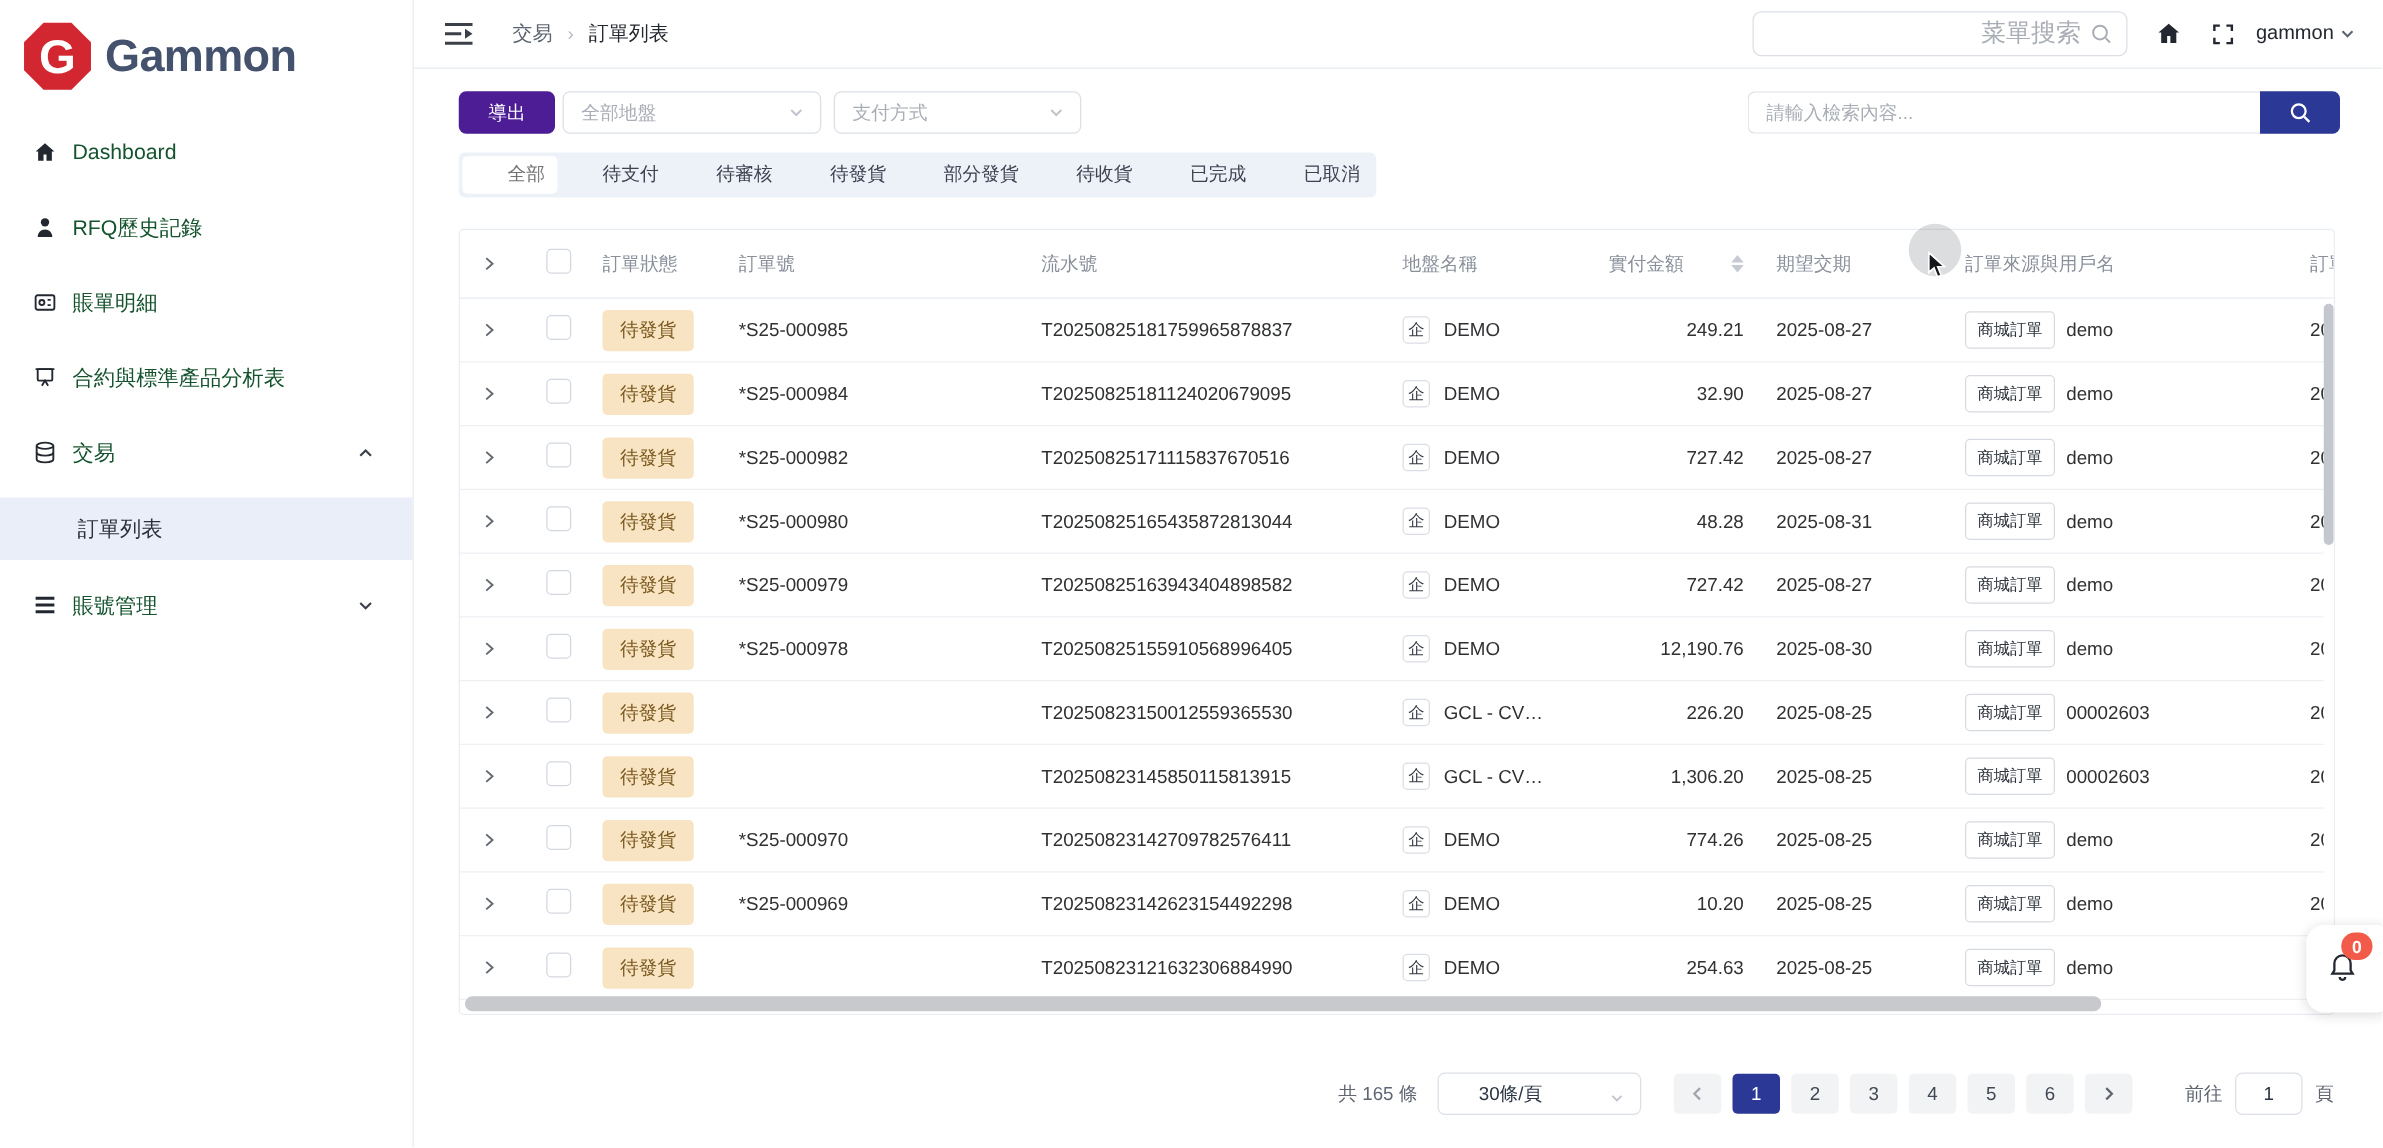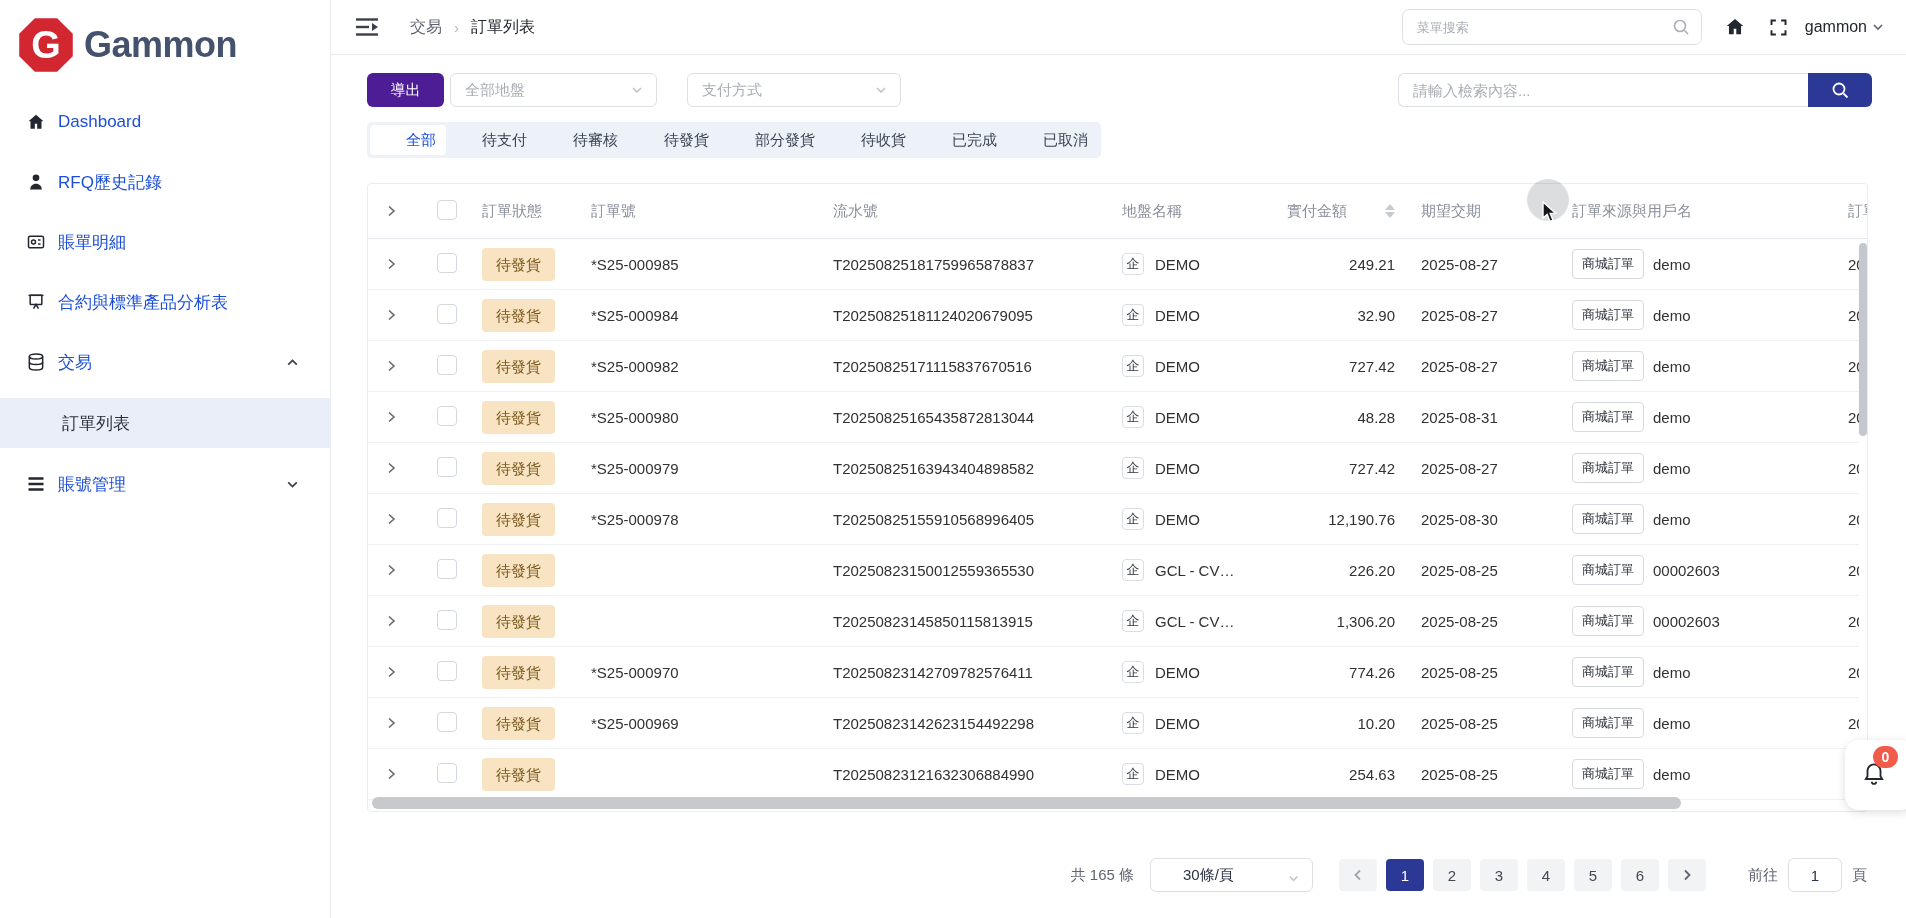--- a/index.html
+++ b/index.html
@@ -4,56 +4,56 @@
 <style>
 * { margin:0; padding:0; box-sizing:border-box; }
 html,body { width:1906px; height:918px; }
 body { font-family:"Liberation Sans","DejaVu Sans",sans-serif; background:#fff; color:#303133; overflow:hidden; display:flex; position:relative; }
 svg { display:block; }
 
 .sidebar { width:331px; height:100%; border-right:1px solid #e8ebef; flex:none; background:#fff; }
 .logo { display:flex; align-items:center; gap:9px; padding:14px 0 0 17px; height:76px; }
 .logo-text { font-size:36px; font-weight:bold; color:#45526d; letter-spacing:-0.5px; }
 nav { margin-top:16px; }
-.nav-item { height:60px; display:flex; align-items:center; padding:0 30px 0 26px; gap:12px; font-size:17px; color:#1d4ed8; cursor:pointer; }
+.nav-item { height:60px; display:flex; align-items:center; padding:0 30px 0 26px; gap:12px; font-size:17px; color:#14532d; cursor:pointer; }
 .nav-item .chev { margin-left:auto; }
 .nav-sub { height:62px; display:flex; cursor:pointer; }
 .nav-sub-inner { flex:1; margin:6px 0; display:flex; align-items:center; padding-left:62px; font-size:17px; color:#2b303a; }
 .nav-sub.selected .nav-sub-inner { background:#e9eef9; }
 
 .main { flex:1; position:relative; height:100%; min-width:0; }
 .topbar { height:55px; border-bottom:1px solid #e8ebef; display:flex; align-items:center; padding:0 21px 0 24px; }
 .crumb1 { margin-left:30px; font-size:16px; color:#5b6270; }
 .crumb-sep { margin:0 12px; color:#b4b9c2; font-size:15px; }
 .crumb2 { font-size:16px; color:#23272f; }
 .top-right { margin-left:auto; display:flex; align-items:center; }
 .menu-search { position:relative; width:300px; height:36px; }
-.menu-search input { width:100%; height:100%; border:1px solid #dcdfe6; border-radius:7px; padding:0 36px 0 14px; font-size:13px; color:#4d7c0f; outline:none; font-family:inherit; }
+.menu-search input { width:100%; height:100%; border:1px solid #dcdfe6; border-radius:7px; padding:0 36px 0 14px; font-size:20px; color:#4d7c0f; outline:none; font-family:inherit;text-align:right; }
 .menu-search input::placeholder { color:#a9adb5; }
 .menu-search .mag { position:absolute; right:12px; top:9px; }
 .tb-ico { margin-left:22px; cursor:pointer; }
 .user { margin-left:16px; font-size:16px; color:#23272f; display:flex; align-items:center; gap:4px; cursor:pointer; }
 
 .filters { display:flex; align-items:center; margin:18px 34px 0 36px; height:34px; }
 .btn-export { width:77px; height:34px; background:#4c1d95; color:#fff; font-size:15px; border:none; border-radius:6px; cursor:pointer; font-family:inherit; }
 .sel { height:34px; border:1px solid #dcdfe6; border-radius:6px; display:flex; align-items:center; padding:0 12px 0 14px; color:#a9adb5; font-size:15px; cursor:pointer; background:#fff; }
 .sel .caret { margin-left:auto; }
 .sel1 { width:207px; margin-left:6px; }
-.sel2 { width:214px; margin-left:30px; }
+.sel2 { width:198px; margin-left:10px; }
 .daterange { margin-left:37px; width:445px; height:34px; border:1px solid #dcdfe6; border-radius:6px; display:flex; align-items:center; padding:0 12px 0 14px; font-size:15px; color:#a9adb5; }
 .daterange .dr-start, .daterange .dr-end { flex:1; text-align:center; }
 .daterange .dash { color:#a9adb5; padding:0 6px; }
 .searchbox { margin-left:auto; display:flex; width:474px; height:34px; }
 .searchbox input { flex:1; border:1px solid #dcdfe6; border-right:none; border-radius:6px 0 0 6px; padding:0 14px; font-size:15px; outline:none; font-family:inherit; color:#303133; min-width:0; }
 .searchbox input::placeholder { color:#a9adb5; }
 .btn-search { width:64px; background:#2b3896; border:none; border-radius:0 6px 6px 0; cursor:pointer; display:flex; align-items:center; justify-content:center; flex:none; }
 
 .tabs { display:inline-flex; gap:26px; margin:15px 0 0 36px; background:#edf2f9; border-radius:5px; padding:3px; }
 .tab { height:30px; line-height:30px; padding:0 10px; font-size:15px; color:#3c4351; border-radius:4px; cursor:pointer; white-space:nowrap; }
-.tab.active { background:#fff; color:#1d4ed8;padding-left:36px; }
+.tab.active { background:#fff; color:#737373;padding-left:36px; }
 
 .table-card { margin:25px 34px 0 36px; width:1501px; height:629px; border:1px solid #e9edf2; border-radius:4px; position:relative; overflow:hidden; background:#fff; }
 .t-row { display:flex; align-items:center; height:51px; border-bottom:1px solid #eef0f4; font-size:15px; color:#303133; }
 .t-head { display:flex; align-items:center; height:55px; border-bottom:1px solid #e6eaf0; font-size:15px; color:#8a909b; }
 .c-exp { width:46px; display:flex; justify-content:center; flex:none; }
 .c-chk { width:43px; padding-left:23px; flex:none; }
 .checkbox { display:inline-block; width:20px; height:20px; border:1px solid #d3d7df; border-radius:4px; background:#fff; cursor:pointer; }
 .c-status { width:134px; padding-left:25px; flex:none; }
 .badge-status { display:inline-block; height:33px; line-height:33px; padding:0 14px; border-radius:4px; background:#f8e3c2; color:#7a5a1e; font-size:15px; }
 .c-no { width:242px; flex:none; }

